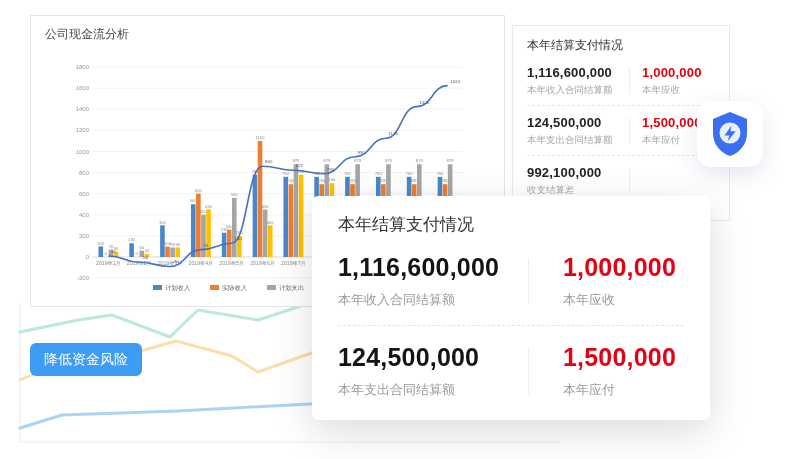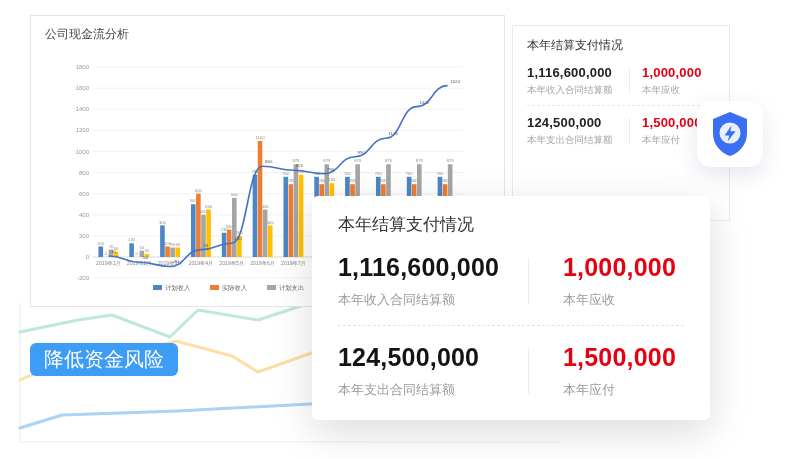--- a/index.html
+++ b/index.html
@@ -51,21 +51,21 @@
   .prow.first{border-bottom:1px dashed #e3e3e3;}
   .pcol-l{width:190px;flex:none;}
   .pdiv{width:1px;height:46px;background:#ececec;flex:none;}
   .pcol-r{flex:1;padding-left:34px;}
   .pval{font-size:25px;font-weight:bold;color:#141414;letter-spacing:.2px;}
   .plab{font-size:13px;color:#9b9b9b;margin-top:9px;}
 
   
   .badge{
     position:absolute;left:30px;top:343px;height:33px;line-height:33px;
-    padding:0 14px;border-radius:6px;color:#fff;font-size:20px;z-index:2;
+    padding:0 14px;border-radius:6px;color:#fff;font-size:14px;z-index:2;
   }
 </style>
 </head>
 <body>
 
 <svg class="decor" width="792" height="459">
   <line x1="20" y1="303" x2="20" y2="442" stroke="#ebebeb" stroke-width="1"></line>
   <line x1="20" y1="442" x2="560" y2="442" stroke="#ebebeb" stroke-width="1"></line>
   <polyline id="decor-teal" points="20,332 78,320 112,315 170,337 198,310 258,320 310,303 372,318 448,306 512,322 584,300 655,314" fill="none" stroke-width="3" stroke-linejoin="round" stroke-linecap="round" stroke="#bce9db"></polyline>
   <polyline id="decor-orange" points="20,380 84,352 112,359 176,341 232,356 258,372 320,350 390,338 455,356 520,337 590,350 655,342" fill="none" stroke-width="3" stroke-linejoin="round" stroke-linecap="round" stroke="#fcdfa8"></polyline>
@@ -265,20 +265,28 @@
       <div class="sval">124,500,000</div>
       <div class="slab">本年支出合同结算额</div>
     </div>
     <div class="sdiv"></div>
     <div class="scol-r">
       <div class="sval red" style="color: rgb(230, 0, 18);">1,500,000</div>
       <div class="slab">本年应付</div>
     </div>
   </div>
 
+  <div class="srow">
+    <div class="scol-l">
+      <div class="sval">992,100,000</div>
+      <div class="slab">收支结算差</div>
+    </div>
+    <div class="sdiv"></div>
+    <div class="scol-r"></div>
+  </div>
 </div>
 
 <div class="shield-card">
   <svg width="40" height="46" viewBox="0 0 40 46">
     <path d="M20 1 L37 8 V22 C37 34.5 28.5 42 20 45 C11.5 42 3 34.5 3 22 V8 Z" id="shield-body" fill="#3a6ff2"></path>
     <circle cx="20" cy="22" r="10.5" id="shield-circle" fill="#e9f0fd"></circle>
     <path d="M21.5 14.5 L14.5 24.5 H19.3 L17.6 30.5 L25.6 20.2 H20.4 Z" id="shield-bolt" fill="#3a6ff2"></path>
   </svg>
 </div>
 

